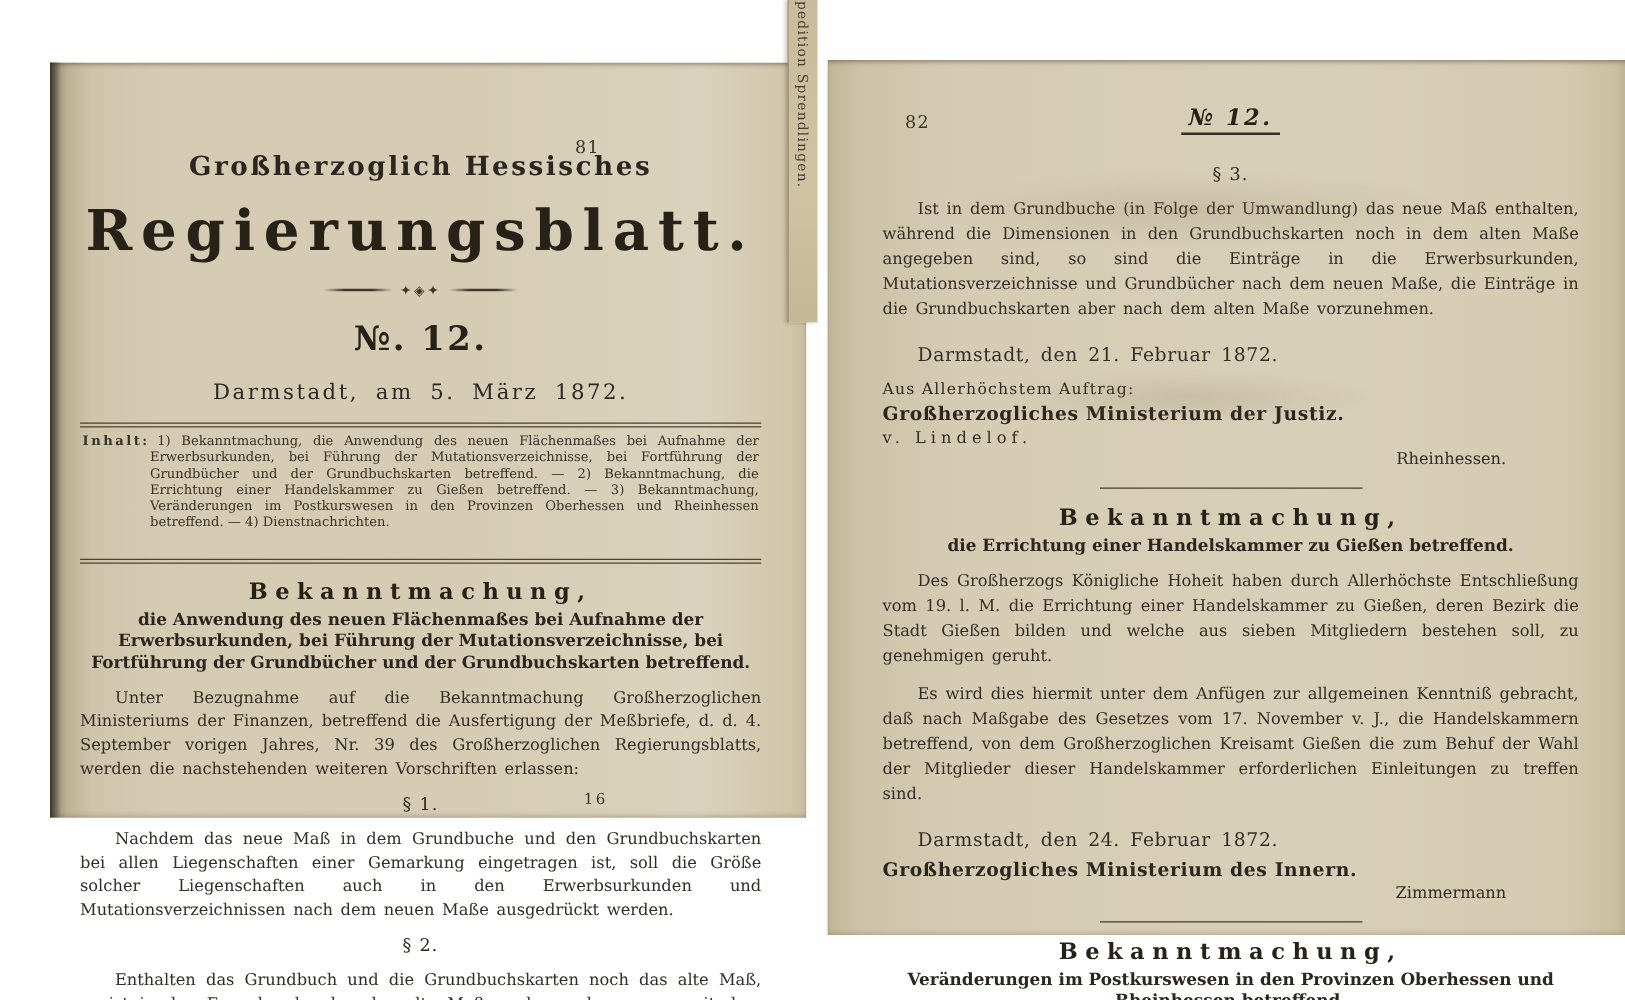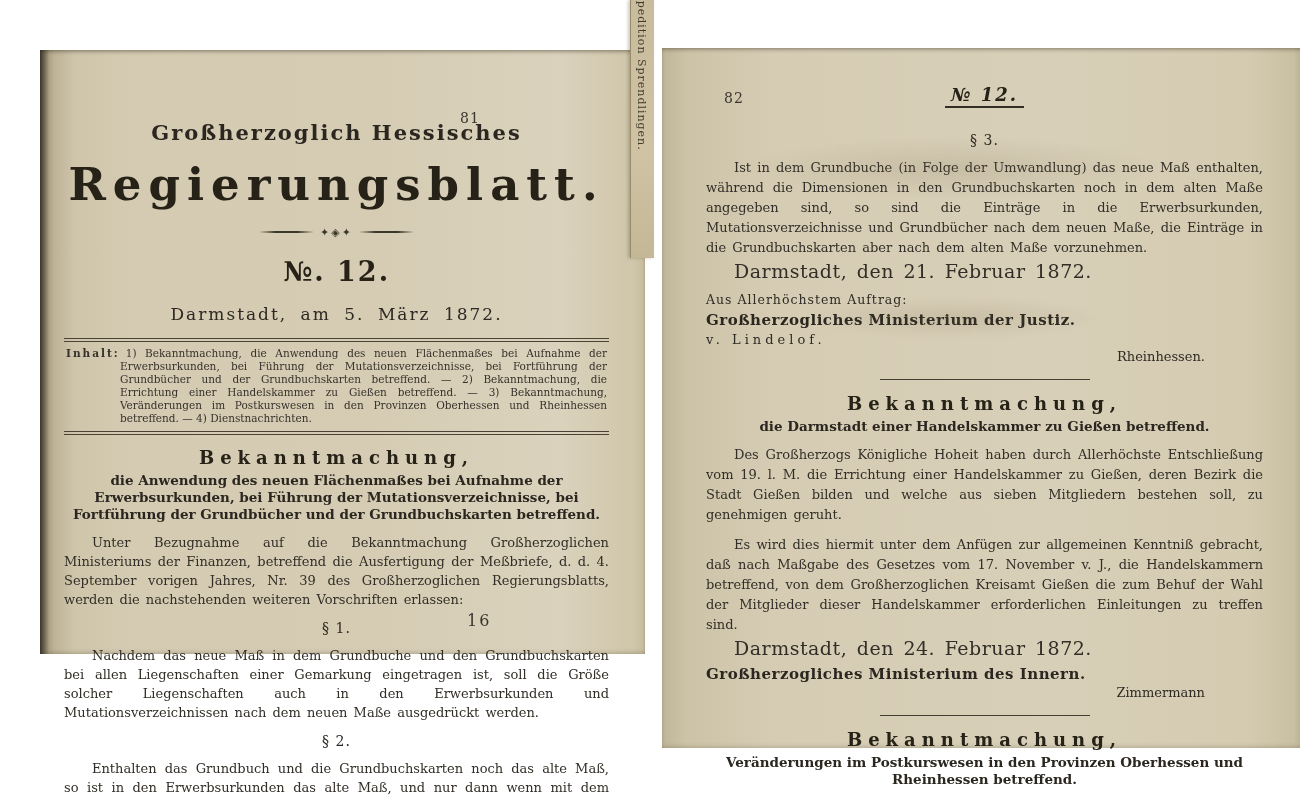--- a/index.html
+++ b/index.html
@@ -99,21 +99,21 @@
     font-size: 27px; font-weight: bold; color: #262217; letter-spacing: 2px;
   }
   .dateline-main {
     margin-top: 17px; text-align: center;
     font-size: 17px; letter-spacing: 2px; word-spacing: 6px; color: #2d2922;
   }
   .inhalt {
     margin-top: 14px;
     border-top: 4px double #4a4335;
     border-bottom: 4px double #4a4335;
-    padding: 5px 2px 6px 2px;
+    padding: 5px 2px 22px 2px;
     font-size: 10.5px; line-height: 13px;
     text-align: justify;
     color: #36312a;
   }
   .inhalt-inner { padding-left: 54px; text-indent: -54px; display: block; }
   .inhalt-label { font-weight: bold; letter-spacing: 2px; padding-right: 6px; }
   .ann-heading {
     margin-top: 12px; text-align: center;
     font-size: 18px; font-weight: bold; letter-spacing: 6px; color: #262217;
   }
@@ -125,22 +125,22 @@
     margin: 10px 0 0 0;
     font-size: 13px; line-height: 19px;
     text-align: justify; text-indent: 28px;
     word-spacing: 2px;
   }
   .par-label {
     margin-top: 11px; text-align: center;
     font-size: 14px; color: #2d2922; letter-spacing: 1px;
   }
   .sheet-signature {
-    position: absolute; left: 427px; bottom: 24px;
-    font-size: 16px; letter-spacing: 2px; color: #3a352c;
+    position: absolute; left: 427px; bottom: 8px;
+    font-size: 12px; letter-spacing: 2px; color: #3a352c;
   }
   
   .rp-header {
     position: relative; height: 24px;
   }
   .pn-right {
     position: absolute; left: 18px; top: 6px;
     font-size: 14px; letter-spacing: 1px; color: #3a352c;
   }
   .header-issue {
@@ -148,22 +148,22 @@
     text-align: center;
   }
   .header-issue span {
     display: inline-block;
     font-size: 18px; font-weight: bold; letter-spacing: 2px; color: #262217;
     border-bottom: 2px solid #332e24;
     padding: 0 6px 1px 6px;
     font-style: italic;
   }
   .dateline-flow {
-    margin-top: 2px;
-    font-size: 19px; text-indent: 28px; letter-spacing: .5px; word-spacing: 3px;
+    margin-top: 17px;
+    font-size: 15px; text-indent: 28px; letter-spacing: .5px; word-spacing: 3px;
   }
   .sig-block { margin-top: 10px; text-align: left; }
   .authority-line { font-size: 12.5px; letter-spacing: 1px; color: #2f2b24; }
   .ministry-line { margin-top: 4px; font-size: 15px; font-weight: bold; letter-spacing: .5px; color: #2b2720; }
   .signer-line { margin-top: 3px; font-size: 13px; letter-spacing: 4px; color: #2f2b24; }
   .countersigner { margin-top: 2px; text-align: right; padding-right: 58px; font-size: 13px; color: #2f2b24; }
   .divider {
     width: 210px; margin: 15px auto 13px auto;
     border: none; border-top: 1.5px solid #453f31;
   }
@@ -234,21 +234,21 @@
     <div class="sig-block">
       <div class="authority-line">Aus Allerhöchstem Auftrag:</div>
       <div class="ministry-line">Großherzogliches Ministerium der Justiz.</div>
       <div class="signer-line">v. Lindelof.</div>
     </div>
     <div class="countersigner">Rheinhessen.</div>
 
     <hr class="divider">
 
     <div class="ann-heading" style="margin-top:0">Bekanntmachung,</div>
-    <div class="ann-subtitle">die Darmstadt einer Handelskammer zu Gießen betreffend.</div>
+    <div class="ann-subtitle">die Errichtung einer Handelskammer zu Gießen betreffend.</div>
 
     <p class="body-par" style="line-height:20px">Des Großherzogs Königliche Hoheit haben durch Allerhöchste Entschließung vom 19. l. M. die Errichtung einer Handelskammer zu Gießen, deren Bezirk die Stadt Gießen bilden und welche aus sieben Mitgliedern bestehen soll, zu genehmigen geruht.</p>
     <p class="body-par" style="line-height:20px">Es wird dies hiermit unter dem Anfügen zur allgemeinen Kenntniß gebracht, daß nach Maßgabe des Gesetzes vom 17. November v. J., die Handelskammern betreffend, von dem Großherzoglichen Kreisamt Gießen die zum Behuf der Wahl der Mitglieder dieser Handelskammer erforderlichen Einleitungen zu treffen sind.</p>
 
     <div class="dateline-flow">Darmstadt, den 24. Februar 1872.</div>
 
     <div class="sig-block" style="margin-top:6px">
       <div class="ministry-line">Großherzogliches Ministerium des Innern.</div>
     </div>
     <div class="countersigner">Zimmermann</div>

